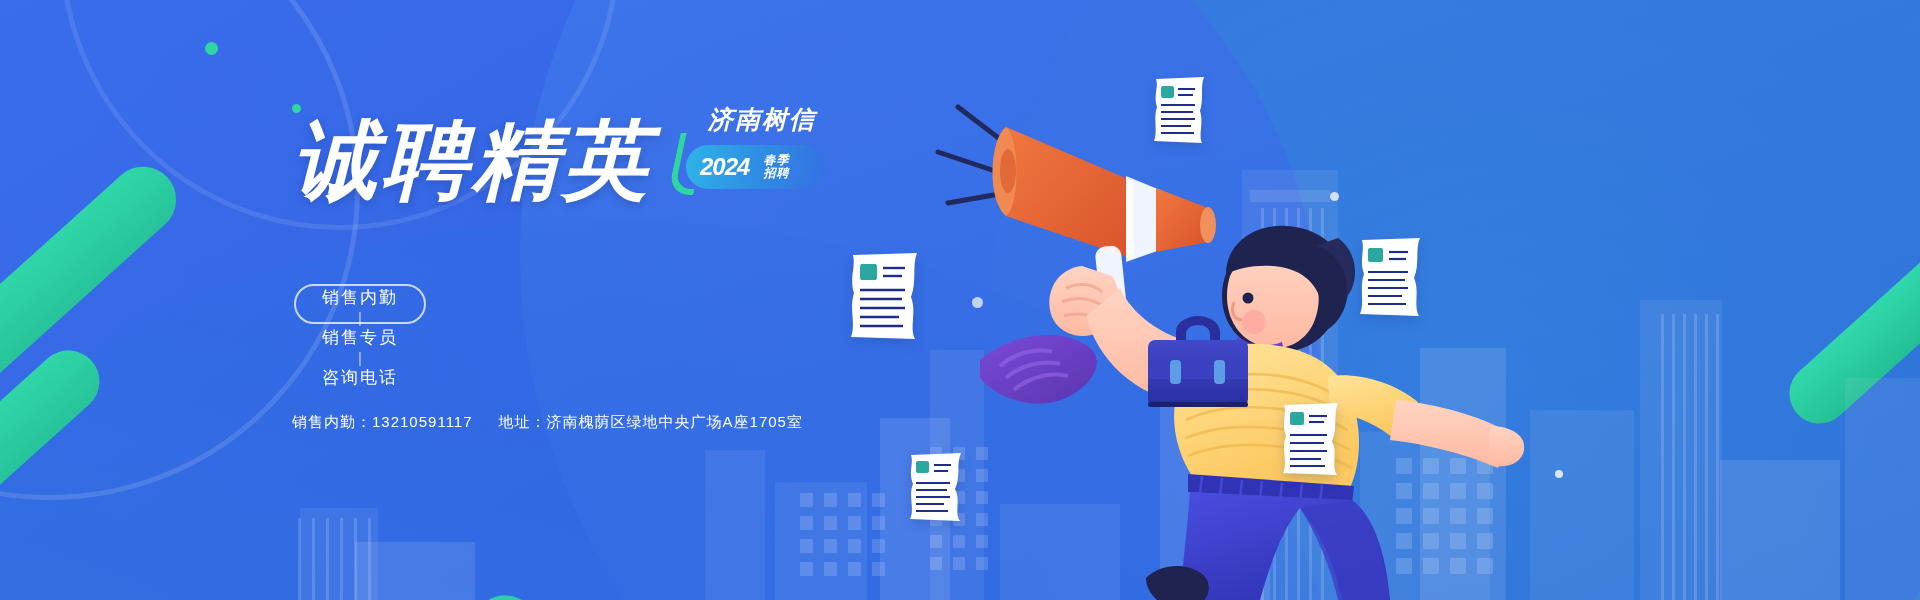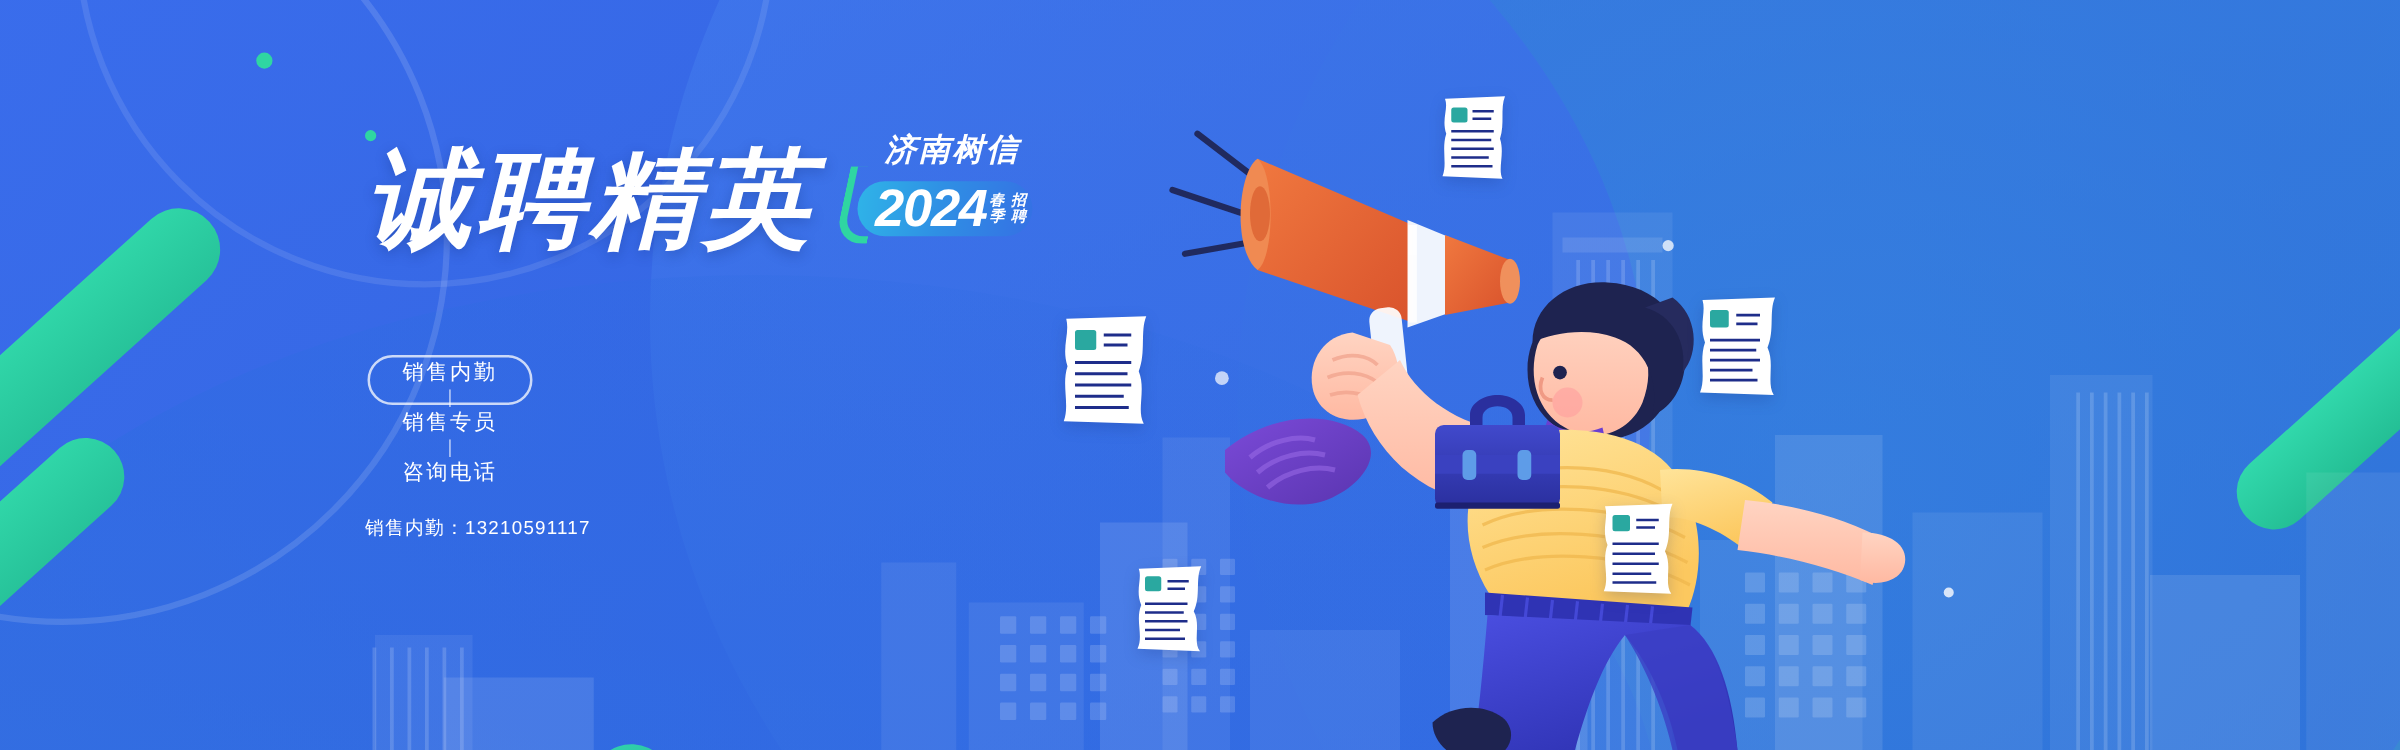--- a/index.html
+++ b/index.html
@@ -104,25 +104,25 @@
   }
   .badge-stroke {
     position:absolute; left:6px; top:28px;
     width:26px; height:62px;
     border-left:6px solid #2fd6a2;
     border-bottom:6px solid #2fd6a2;
     border-bottom-left-radius:22px;
     transform:skewX(-12deg);
   }
   .badge-year {
-    font-size:42px; font-weight:700; color:#ffffff;
+    font-size:24px; font-weight:700; color:#ffffff;
     font-style:italic; letter-spacing:-1px; line-height:1;
   }
   .badge-season {
-    margin-left:2px; display:flex; flex-direction:row;
+    margin-left:14px; display:flex; flex-direction:column;
     font-size:12px; font-weight:700; color:#ffffff;
     font-style:italic; line-height:1.12; letter-spacing:1px;
   }
 
   .subhead {
     position:absolute; left:288px; top:205px;
     font-size:52px; font-weight:400; color:#ffffff;
     font-style:italic; letter-spacing:4px; white-space:nowrap;
     text-shadow:0 2px 8px rgba(16,40,110,.22);
   }
@@ -512,16 +512,19 @@
       <span class="tag-sep">|</span>
       <span class="tag">销售专员</span>
       <span class="tag-sep">|</span>
       <span class="tag">咨询电话</span>
     </div>
 
     <div class="footer">
       <span>
         <span>销售内勤：</span><span>13210591117</span>
       </span>
+      <span>
+        <span>地址：</span><span>济南槐荫区绿地中央广场A座1705室</span>
+      </span>
     </div>
 
   </div>
 </div>
 
 </body></html>

